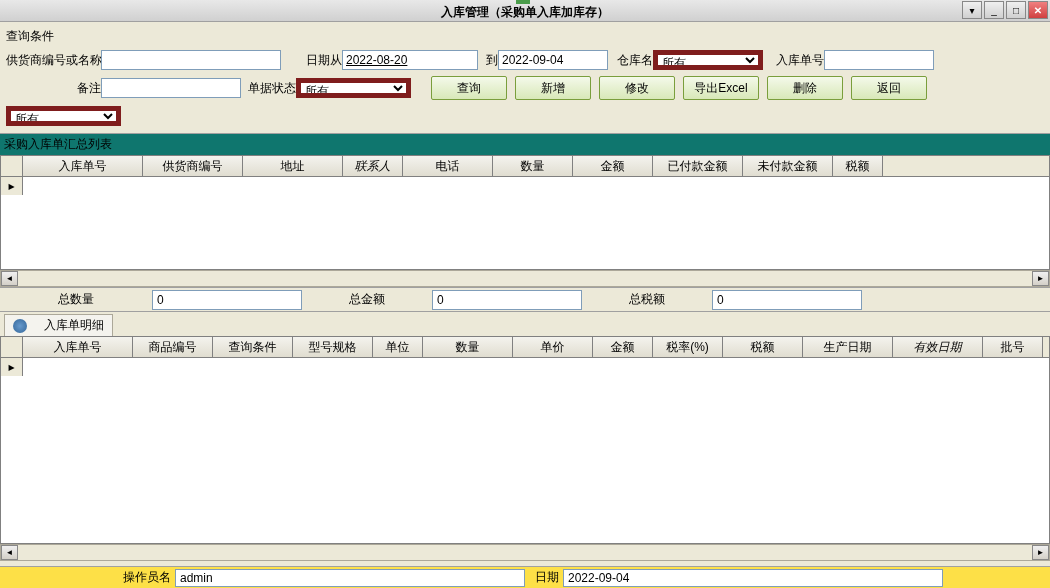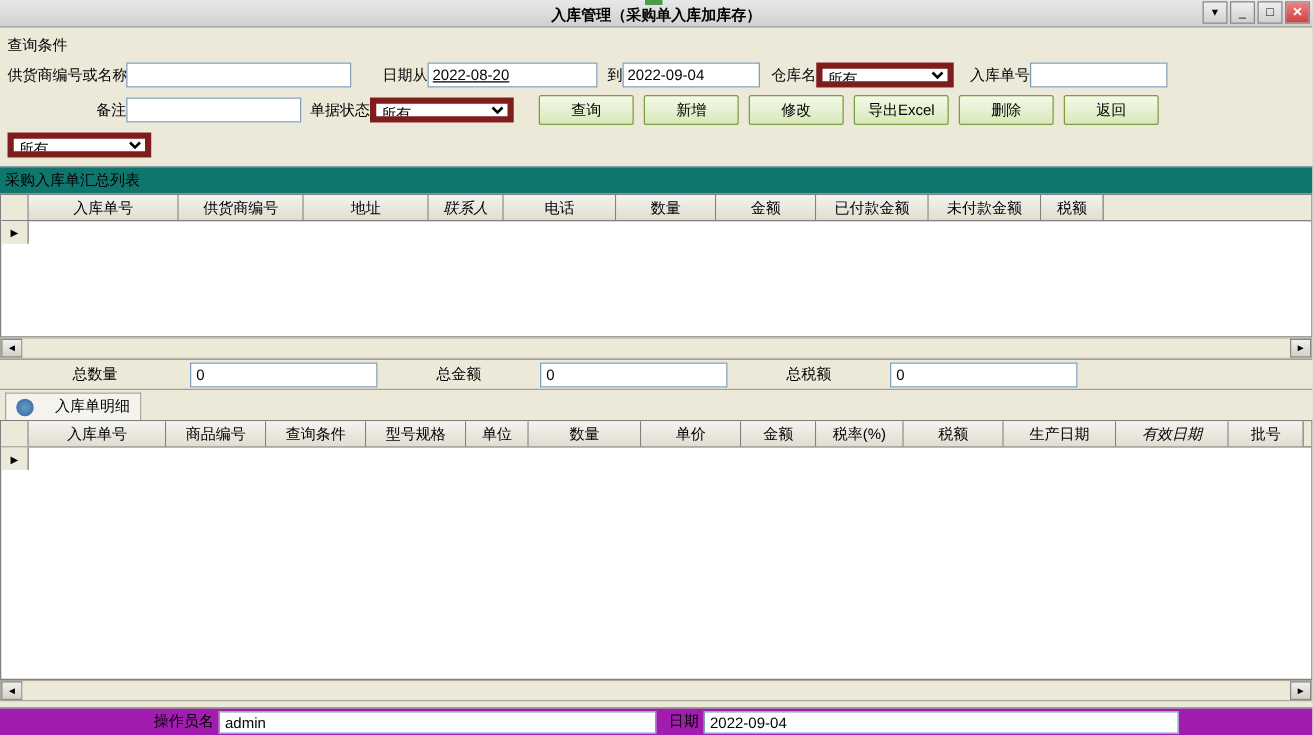--- a/index.html
+++ b/index.html
@@ -38,21 +38,21 @@
     .scrollbar-track { flex: 1; background: #ece9d8; }
     
     .totals-row { display: flex; align-items: center; background: #ece9d8; padding: 2px 0; height: 24px; border-top: 1px solid #a0a0a0; }
     .totals-label { text-align: center; font-size: 12px; }
     .totals-value { border: 1px solid #7f9db9; background: white; height: 20px; padding: 0 4px; font-size: 12px; line-height: 18px; }
     
     .tab-container { background: #ece9d8; padding: 2px 0 0 4px; border-top: 1px solid #a0a0a0; }
     .tab { display: inline-flex; align-items: center; gap: 17px; background: #f4f3ee; border: 1px solid #aca899; border-bottom: none; padding: 2px 8px; font-size: 12px; }
     .tab-icon { width: 14px; height: 14px; background: radial-gradient(circle, #6699cc, #336699); border-radius: 50%; }
     
-    .status-bar { position: absolute; bottom: 0; left: 0; right: 0; height: 22px; background: #a21caf; border-top: 1px solid #a0a0a0; display: flex; align-items: center; padding: 0 8px; }
+    .status-bar { position: absolute; bottom: 0; left: 0; right: 0; height: 22px; background: #fde047; border-top: 1px solid #a0a0a0; display: flex; align-items: center; padding: 0 8px; }
     .status-item { display: flex; align-items: center; gap: 4px; }
     .status-value { border: 1px solid #7f9db9; background: white; height: 18px; padding: 0 4px; min-width: 160px; font-size: 12px; line-height: 16px; }
   </style>
 </head>
 <body>
 
 <div class="titlebar">
   <span class="titlebar-icon"></span>
   <span class="titlebar-text">入库管理（采购单入库加库存）</span>
   <div class="titlebar-controls">

